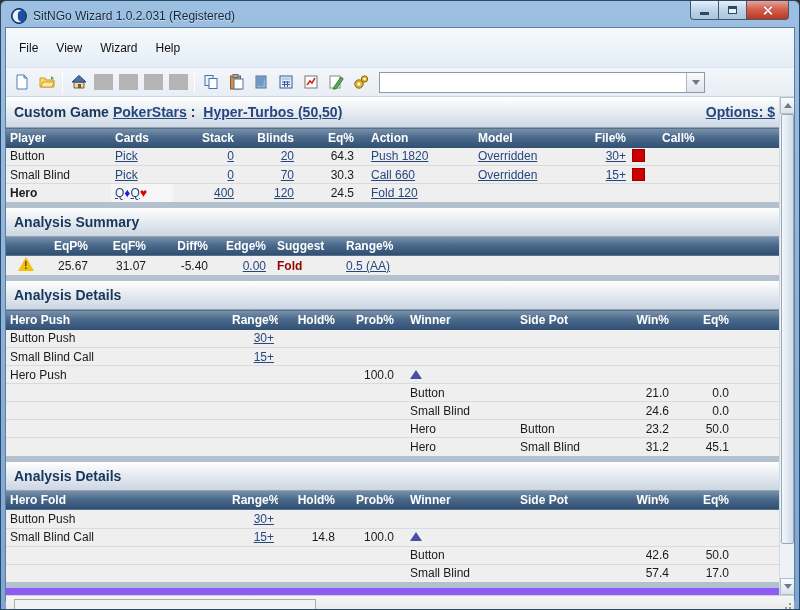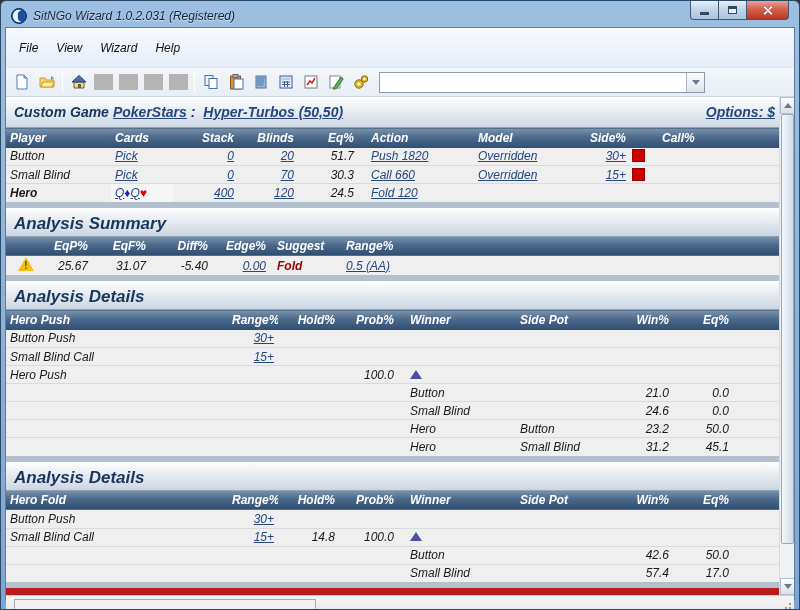--- a/index.html
+++ b/index.html
@@ -2,21 +2,21 @@
 <html><head>
 <meta charset="utf-8">
 <style>
   * { margin:0; padding:0; box-sizing:border-box; }
   html,body { width:800px; height:610px; font-family:"Liberation Sans", sans-serif; background:#333; }
 
   .window {
     position:relative; width:800px; height:610px;
     background:linear-gradient(#9dbfe2,#7da6d2);
     border:1px solid #2b4a66; border-radius:6px 6px 0 0;
-    padding:0 4px; overflow:hidden;font-style:italic;
+    padding:0 4px; overflow:hidden;
   }
 
   
   .titlebar { height:26px; margin:0 -4px; display:flex; align-items:center; padding:3px 8px 0 10px; position:relative; }
   .app-icon { width:16px; height:16px; margin-right:6px; flex:0 0 auto; }
   .title-text { font-size:12px; color:#10243c; text-shadow:0 1px 1px rgba(255,255,255,.6); }
   .win-controls { position:absolute; top:0; right:10px; display:flex; }
   .wc-btn { height:19px; border:1px solid #44596e; border-top:none; display:flex; align-items:center; justify-content:center; }
   .wc-min { width:29px; border-radius:0 0 0 4px; background:linear-gradient(#e7f0f9,#c2d6ea 45%,#a9c4de); }
   .wc-max { width:28px; border-left:none; background:linear-gradient(#e7f0f9,#c2d6ea 45%,#a9c4de); }
@@ -37,28 +37,28 @@
   .toolbar { height:29px; background:linear-gradient(#f3f6fa,#e8eef5); display:flex; align-items:center; padding-left:3px; border-bottom:1px solid #cdd7e2; }
   .tb-btn { width:25px; height:25px; display:flex; align-items:center; justify-content:center; flex:0 0 auto; }
   .tb-sep { width:1px; height:21px; background:#b9c4d2; border-right:1px solid #fff; margin:0 3px; flex:0 0 auto; }
   .gray-sq { width:19px; height:16px; background:#b4b4b4; }
   .combo { margin-left:6px; width:326px; height:21px; background:#fff; border:1px solid #8a9aac; display:flex; }
   .combo-val { flex:1; font-size:12px; padding:2px 4px; color:#222; }
   .combo-btn { width:18px; background:linear-gradient(#fbfbfb,#dfe5ec); border-left:1px solid #aab6c4; display:flex; align-items:center; justify-content:center; }
   .arr-down-sm { width:0; height:0; border-left:4px solid transparent; border-right:4px solid transparent; border-top:5px solid #6a7a8c; }
 
   
-  .content { position:relative; height:498px; background:#b91c1c; overflow:hidden; }
+  .content { position:relative; height:498px; background:#8b5cf6; overflow:hidden; }
   .content-inner { width:777px; }
 
   .game-header { height:30px; background:linear-gradient(#ffffff,#cfd9e5); display:flex; align-items:center; justify-content:space-between; padding:0 8px; font-size:14px; font-weight:bold; color:#16365c; }
   .game-header a, .sec-link { color:#26477e; text-decoration:underline; }
   .gh-left span { margin-right:4px; }
 
-  .sec-title { height:28px; background:linear-gradient(#fefefe,#ccd6e2); font-size:17px; font-weight:bold; color:#16365c; padding:6px 0 0 8px; }
+  .sec-title { height:28px; background:linear-gradient(#fefefe,#ccd6e2); font-size:14px; font-weight:bold; color:#16365c; padding:6px 0 0 8px; }
   .band { height:6px; background:#b3c0cd; }
 
   table { border-collapse:collapse; table-layout:fixed; width:777px; font-size:12px; }
   th { background:linear-gradient(180deg,#7b93a9 0%,#4a698c 45%,#2f4e6f 100%); border-top:1px solid #8fa3b5; color:#fff; font-weight:bold; height:20px; padding:2px 4px; white-space:nowrap; overflow:hidden; }
   td { background:#efefef; height:18px; padding:1px 4px; border-bottom:1px solid #d8dadc; color:#1a1a1a; white-space:nowrap; overflow:hidden; }
   tr.rowlast td { border-bottom:none; }
   .l { text-align:left; } .r { text-align:right; }
   .pad1 { } .padA { padding-left:13px; } .padW { padding-left:12px; } .padS { padding-left:7px; }
   a { color:#26477e; text-decoration:underline; cursor:default; }
   .bold { font-weight:bold; }
@@ -238,31 +238,31 @@
             </colgroup>
           <tbody>
               <tr>
             <th class="l pad1">Player</th>
             <th class="l">Cards</th>
             <th class="r">Stack</th>
             <th class="r">Blinds</th>
             <th class="r">Eq%</th>
             <th class="l padA">Action</th>
             <th class="l">Model</th>
-            <th class="r">Side%</th>
+            <th class="r">File%</th>
             <th></th>
             <th class="l padW">Call%</th>
             <th></th>
           </tr>
           <tr>
             <td class="l pad1">Button</td>
             <td class="l"><a href="#">Pick</a></td>
             <td class="r"><a href="#">0</a></td>
             <td class="r"><a href="#">20</a></td>
-            <td class="r">51.7</td>
+            <td class="r">64.3</td>
             <td class="l padA"><a href="#">Push 1820</a></td>
             <td class="l"><a href="#">Overridden</a></td>
             <td class="r"><a href="#">30+</a></td>
             <td class="l" style="padding-left:2px"><span class="swatch"></span></td>
             <td></td>
                 <td></td>
           </tr>
           <tr>
             <td class="l pad1">Small Blind</td>
             <td class="l"><a href="#">Pick</a></td>

